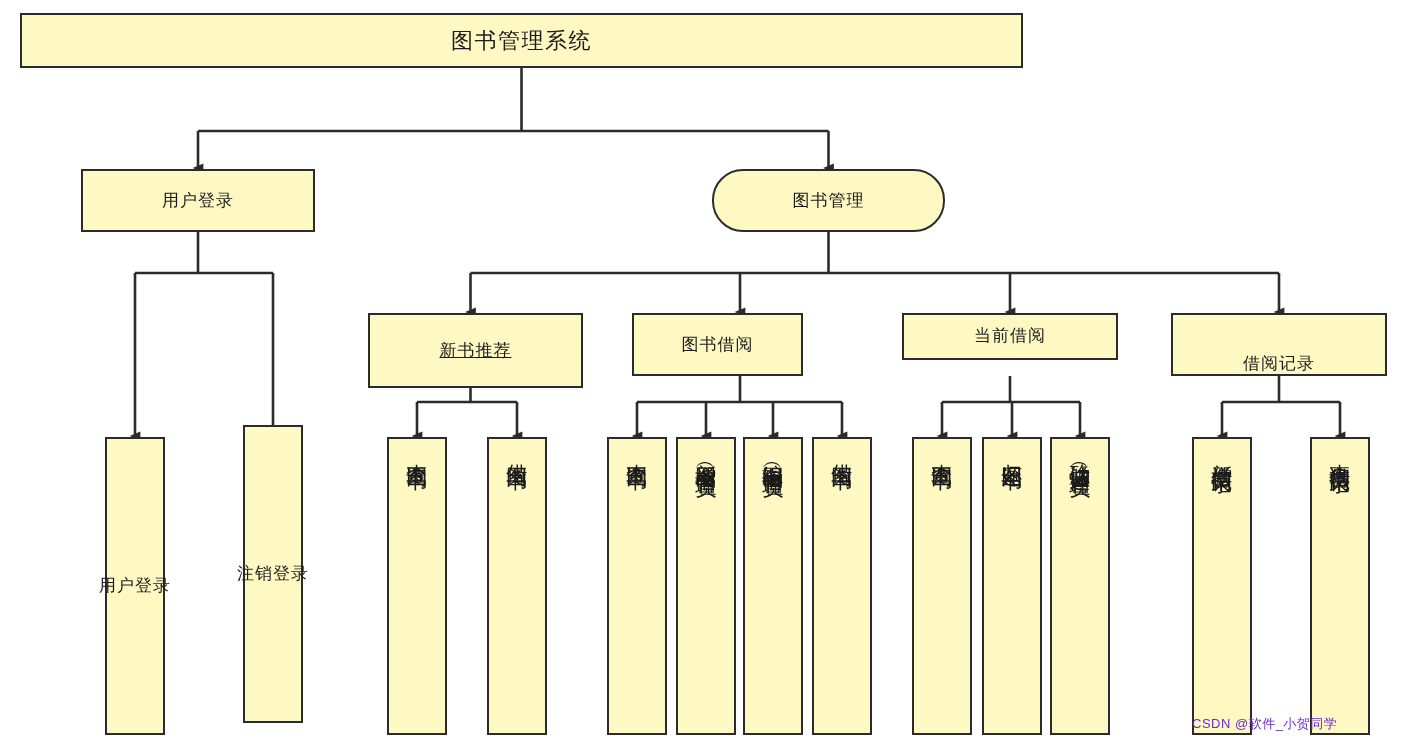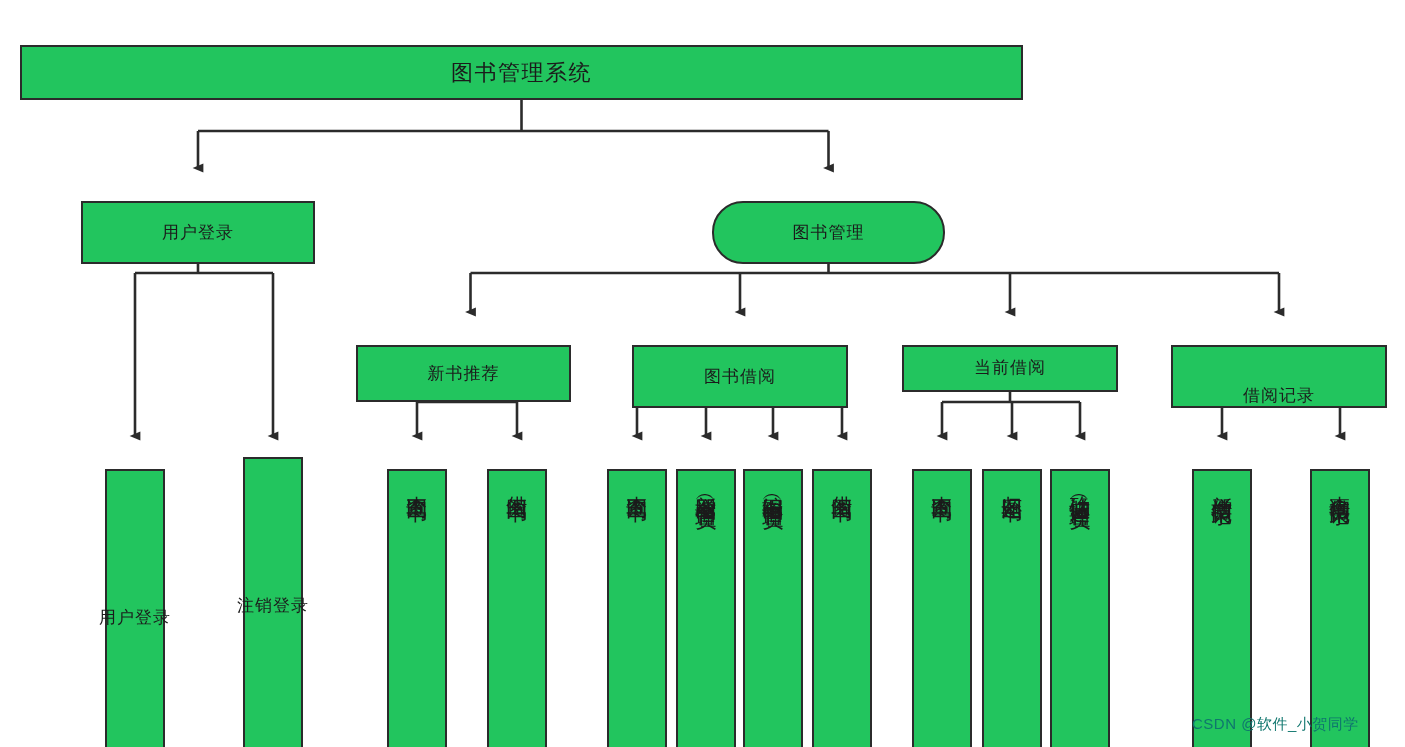--- a/index.html
+++ b/index.html
@@ -1,37 +1,37 @@
 <!DOCTYPE html>
 <html><head>
 <meta charset="utf-8">
 <style>
   html,body{margin:0;padding:0;background:#ffffff;}
   body{width:1405px;height:747px;overflow:hidden;
        font-family:"Liberation Sans","DejaVu Sans",sans-serif;}
   #stage{position:relative;width:1405px;height:747px;background:#fff;}
   svg#wires{position:absolute;left:0;top:0;width:1405px;height:747px;}
 
-  .node{position:absolute;box-sizing:border-box;background:#22c55e;
+  .node{position:absolute;box-sizing:border-box;background:#fef9c3;
         border:2.5px solid #2b2b2b;display:flex;align-items:center;
-        justify-content:center;color:#1b1b1b;margin-top:32px;}
+        justify-content:center;color:#1b1b1b;}
   .node .lbl{display:block;line-height:1.16;white-space:pre;}
 
   
   .hnode .lbl{font-size:17px;letter-spacing:1px;}
   .root .lbl{font-size:22px;letter-spacing:1.5px;}
 
   
   .leaf{align-items:flex-start;justify-content:center;padding-top:8px;}
   .leaf .lbl{writing-mode:vertical-rl;text-orientation:upright;
              font-size:21px;line-height:1.30;letter-spacing:2px;
              white-space:pre-line;text-align:left;}
 
-  .watermark{position:absolute;left:1192px;top:715px;font-size:15px;
-             color:#0f766e;letter-spacing:.5px;white-space:nowrap;}
+  .watermark{position:absolute;left:1192px;top:715px;font-size:13px;
+             color:#6d28d9;letter-spacing:.5px;white-space:nowrap;}
 </style>
 </head>
 <body>
 
 <div id="stage">
   <svg id="wires" viewBox="0 0 1405 747" xmlns="http://www.w3.org/2000/svg">
     <defs>
       <marker id="arrow" markerWidth="12" markerHeight="12" refX="5.2" refY="6" orient="auto" markerUnits="userSpaceOnUse">
         <path d="M0.6,0.6 L9.8,0.6 L5.2,11.4 Z" fill="#2b2b2b"></path>
       </marker>
@@ -82,30 +82,30 @@
       </div>
       <div class="node hnode" style="left: 105px; top: 437px; width: 60px; height: 298px;">
         <span class="lbl">用户登录</span>
       </div>
       <div class="node hnode" style="left: 243px; top: 425px; width: 60px; height: 298px;">
         <span class="lbl">注销登录</span>
       </div>
       <div class="node hnode" style="left: 712px; top: 169px; width: 233px; height: 63px; border-radius: 31px;">
         <span class="lbl">图书管理</span>
       </div>
-      <div class="node hnode" style="left: 356px; top: 313px; width: 215px; height: 57px;">
+      <div class="node hnode" style="left: 368px; top: 313px; width: 215px; height: 75px; text-decoration: underline;">
         <span class="lbl">新书推荐</span>
       </div>
       <div class="node leaf" style="left: 387px; top: 437px; width: 60px; height: 298px;">
         <span class="lbl">查询图书</span>
       </div>
       <div class="node leaf" style="left: 487px; top: 437px; width: 60px; height: 298px;">
         <span class="lbl">借阅图书</span>
       </div>
-      <div class="node hnode" style="left: 632px; top: 313px; width: 216px; height: 63px;">
+      <div class="node hnode" style="left: 632px; top: 313px; width: 171px; height: 63px;">
         <span class="lbl">图书借阅</span>
       </div>
       <div class="node leaf" style="left: 607px; top: 437px; width: 60px; height: 298px;">
         <span class="lbl">查询图书</span>
       </div>
       <div class="node leaf" style="left: 676px; top: 437px; width: 60px; height: 298px;">
         <span class="lbl">新增图书（管理员）</span>
       </div>
       <div class="node leaf" style="left: 743px; top: 437px; width: 60px; height: 298px;">
         <span class="lbl">编辑图书（管理员）</span>

